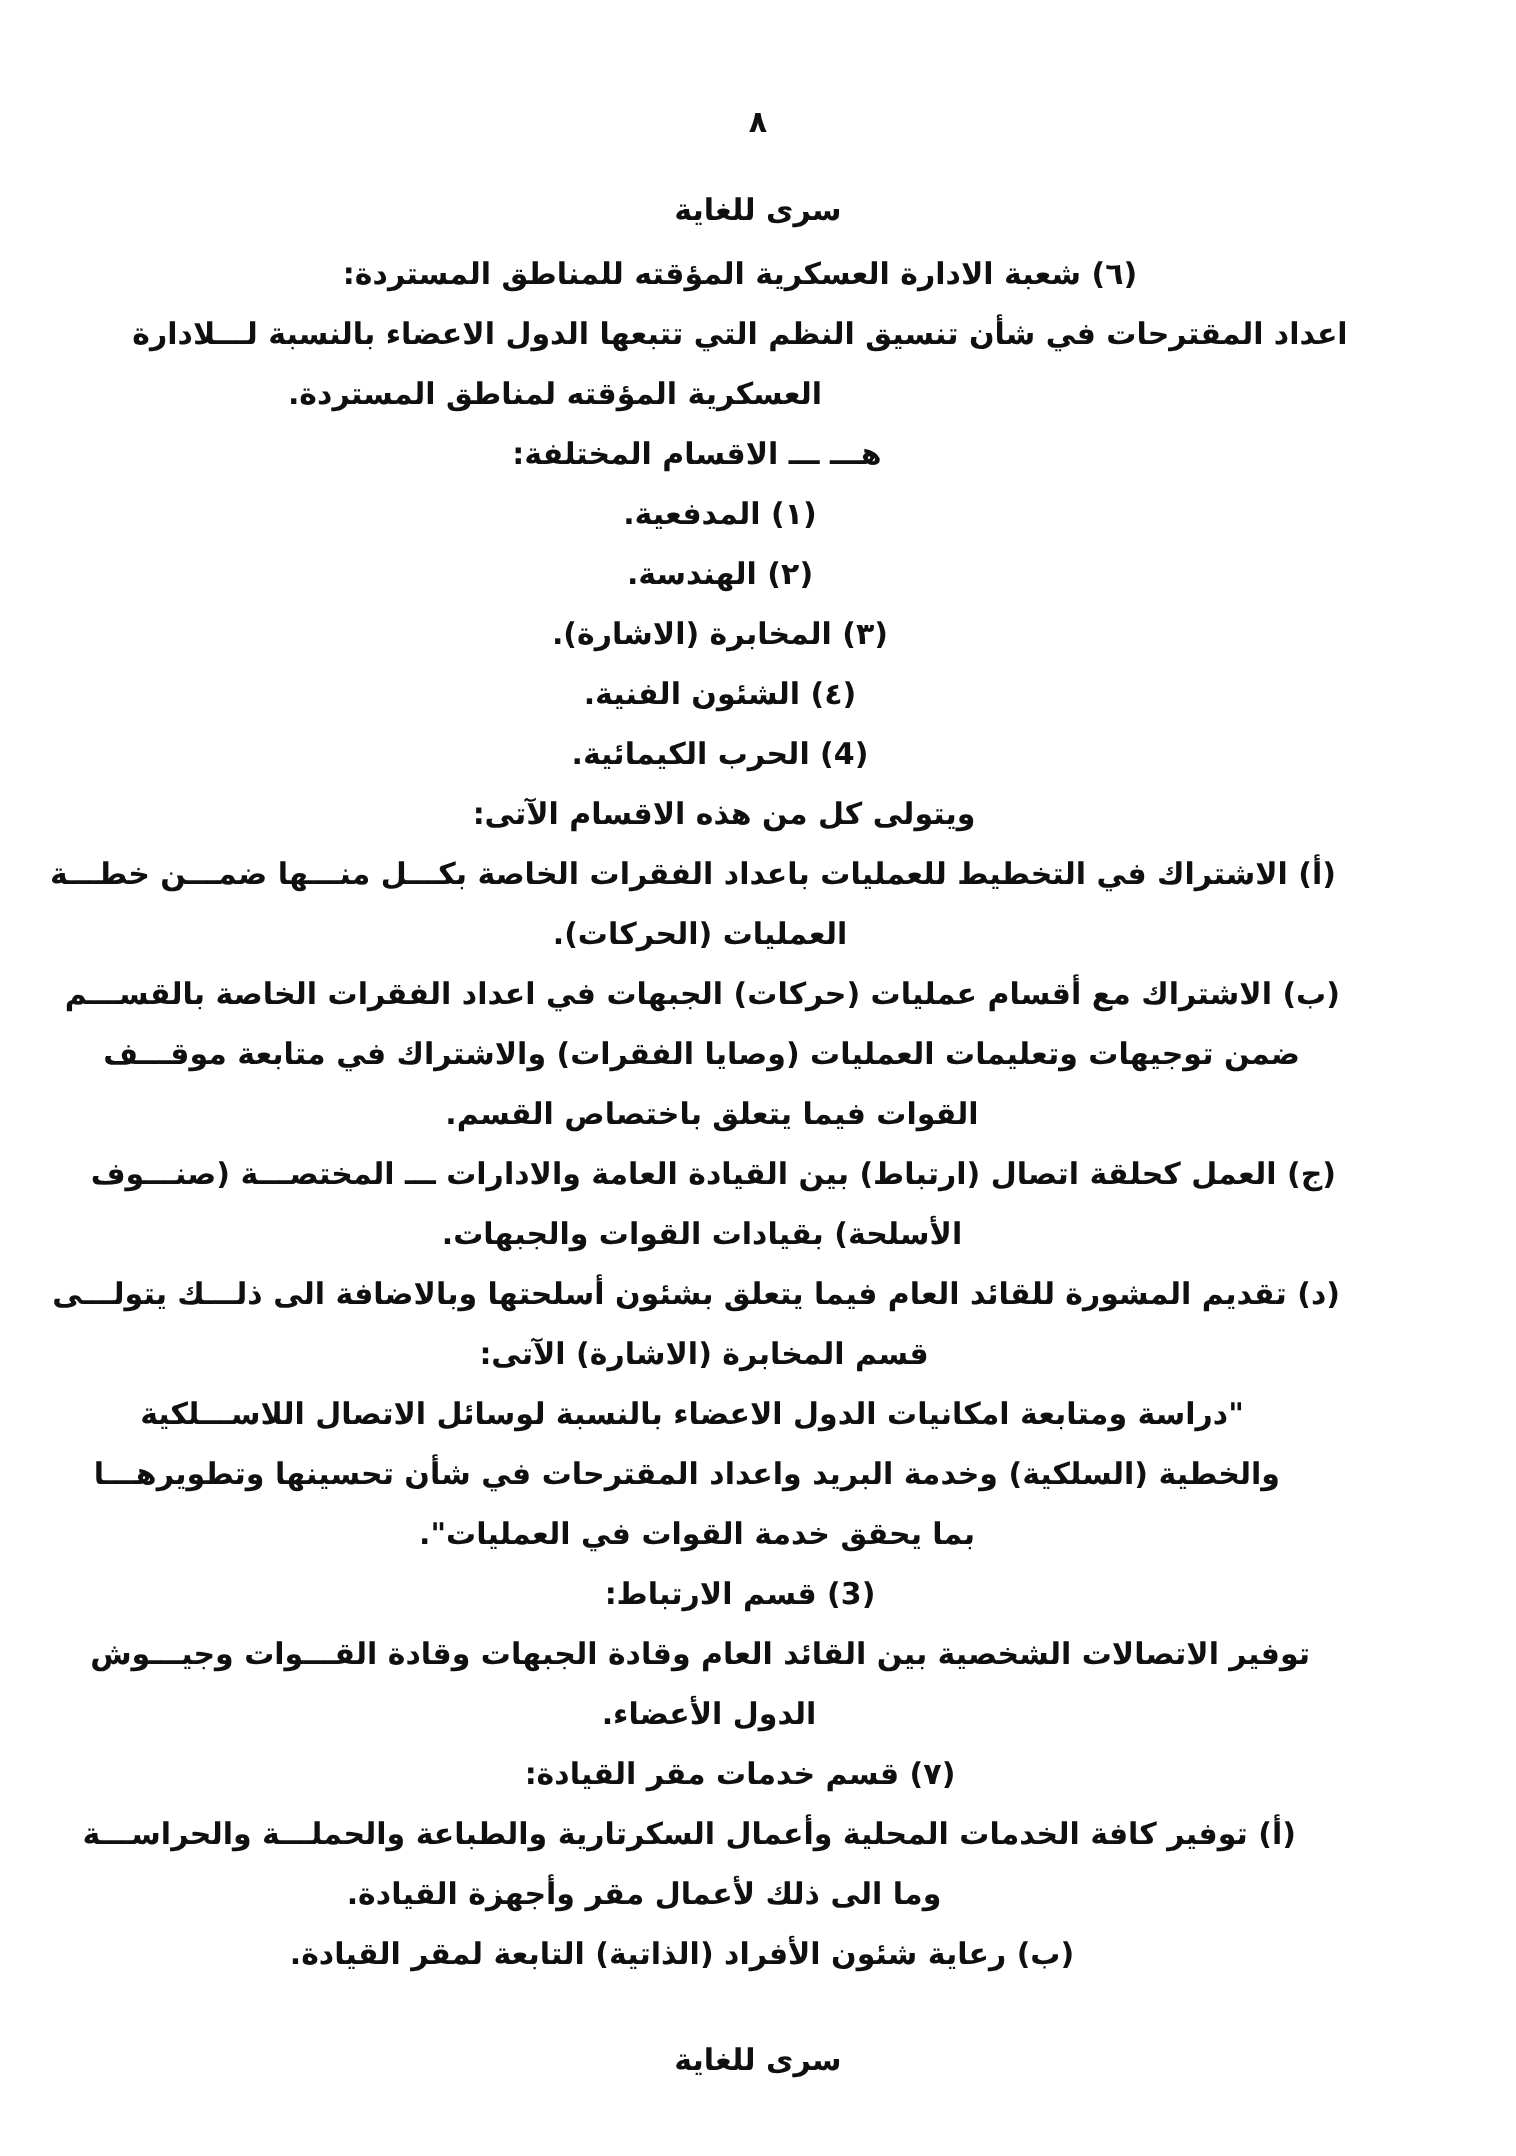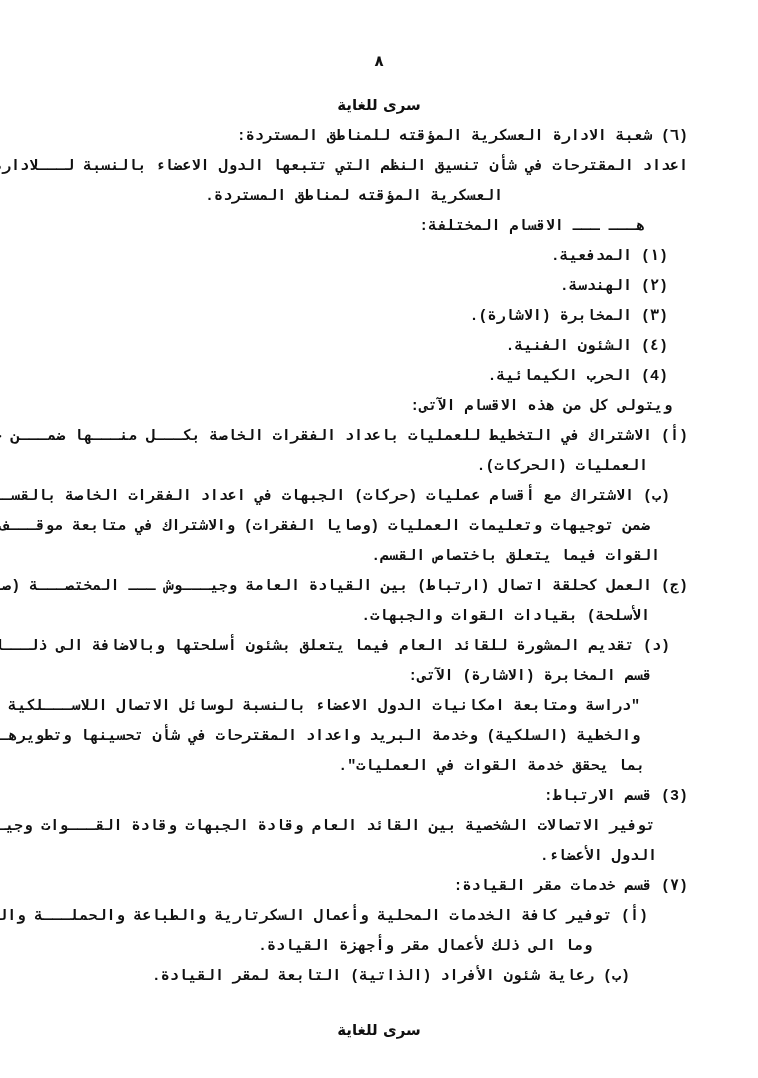--- a/index.html
+++ b/index.html
@@ -31,30 +31,29 @@
     text-align: center;
     line-height: 24px;
     font-size: 15px;
   }
   .content {
     margin-top: 5px;
     padding: 0 70px 0 52px;
   }
   .ln {
     line-height: 30px;
-    text-align: right;
+    text-align: center;
     white-space: nowrap;
-    font-family: Liberation Mono, monospace;
   }
   
   .ind-0   { margin-left: 0; margin-right: 0; }
   .ind-h   { margin-right: 43px; }
   .ind-dep { margin-right: 20px; }
   .ind-int { margin-right: 16px; }
-  .ind-a1  { }
+  .ind-a1  { margin-right: 20px; }
   .ind-a2  { margin-right: 40px; }
   .ind-b1  { margin-right: 18px; }
   .ind-b2  { margin-right: 38px; }
   .ind-b3  { margin-right: 28px; }
   .ind-c2  { margin-right: 38px; }
   .ind-d2  { margin-right: 36px; }
   .ind-q   { margin-right: 48px; }
   .ind-q3  { margin-right: 43px; }
   .ind-z   { margin-right: 33px; }
   .ind-aa  { margin-right: 31px; }
@@ -93,21 +92,21 @@
 
     <div class="ln ind-int">ويتولى كل من هذه الاقسام الآتى:</div>
 
     <div class="ln ind-a1">(أ) الاشتراك في التخطيط للعمليات باعداد الفقرات الخاصة بكـــل منـــها ضمـــن خطـــة</div>
     <div class="ln ind-a2">العمليات (الحركات).</div>
 
     <div class="ln ind-b1">(ب) الاشتراك مع أقسام عمليات (حركات) الجبهات في اعداد الفقرات الخاصة بالقســـم</div>
     <div class="ln ind-b2">ضمن توجيهات وتعليمات العمليات (وصايا الفقرات) والاشتراك في متابعة موقـــف</div>
     <div class="ln ind-b3">القوات فيما يتعلق باختصاص القسم.</div>
 
-    <div class="ln ind-a1">(ج) العمل كحلقة اتصال (ارتباط) بين القيادة العامة وجيـــوش ـــ المختصـــة (صنـــوف</div>
+    <div class="ln ind-a1">(ج) العمل كحلقة اتصال (ارتباط) بين القيادة العامة والادارات ـــ المختصـــة (صنـــوف</div>
     <div class="ln ind-c2">الأسلحة) بقيادات القوات والجبهات.</div>
 
     <div class="ln ind-b1">(د) تقديم المشورة للقائد العام فيما يتعلق بشئون أسلحتها وبالاضافة الى ذلـــك يتولـــى</div>
     <div class="ln ind-d2">قسم المخابرة (الاشارة) الآتى:</div>
 
     <div class="ln ind-q">"دراسة ومتابعة امكانيات الدول الاعضاء بالنسبة لوسائل الاتصال اللاســـلكية</div>
     <div class="ln ind-q">والخطية (السلكية) وخدمة البريد واعداد المقترحات في شأن تحسينها وتطويرهـــا</div>
     <div class="ln ind-q3">بما يحقق خدمة القوات في العمليات".</div>
 
     <div class="ln ind-0">(3) قسم الارتباط:</div>

